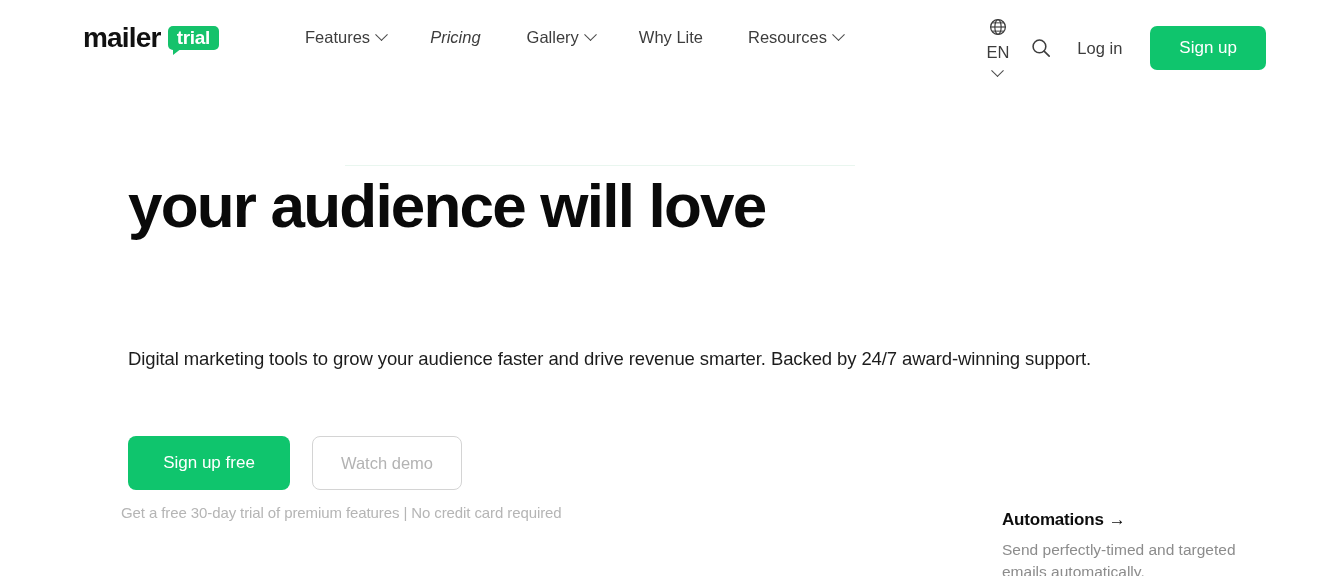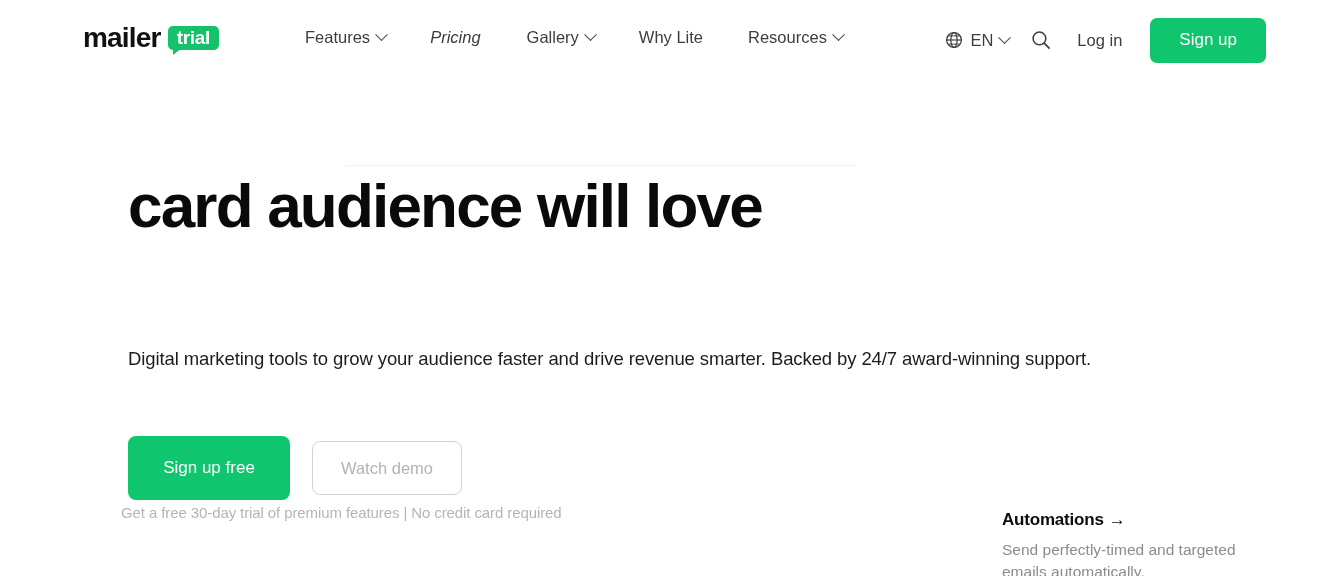--- a/index.html
+++ b/index.html
@@ -108,20 +108,21 @@
     top: 18px;
     display: flex;
     align-items: center;
   }
   .lang {
     display: flex;
     align-items: center;
     gap: 7px;
     cursor: pointer;
     margin-right: 22px;
+    flex-direction: column;
   }
   .lang-label {
     font-size: 16.5px;
     color: #3d3d3d;
   }
   .icon-globe { width: 18px; height: 18px; display: block; }
   .icon-search { width: 20px; height: 20px; display: block; cursor: pointer; }
   .search-btn { margin-right: 26px; display: flex; align-items: center; }
 
   .login {
@@ -201,21 +202,21 @@
     gap: 22px;
   }
   .btn-primary {
     background: #0fc56d;
     color: #ffffff;
     font-size: 17px;
     font-weight: 500;
     border: none;
     border-radius: 8px;
     width: 162px;
-    height: 64px;
+    height: 54px;
     cursor: pointer;
     font-family: "Liberation Sans", sans-serif;
   }
   .btn-secondary {
     background: #ffffff;
     color: #b3b3b3;
     font-size: 16.5px;
     font-weight: 400;
     border: 1px solid #d4d4d4;
     border-radius: 8px;
@@ -325,21 +326,21 @@
 
       <button class="signup-btn">Sign up</button>
     </div>
   </header>
 
   <section class="hero">
 
     <div class="hairline"></div>
 
     <h1 class="headline">
-      <span class="hl-line">card audience will love</span>
+      <span class="hl-line">your audience will love</span>
     </h1>
 
     <p class="subtitle">Digital marketing tools to grow your audience faster and drive revenue smarter. Backed by 24/7 award-winning support.</p>
 
     <div class="cta-row">
       <button class="btn-primary">Sign up free</button>
       <button class="btn-secondary">Watch demo</button>
     </div>
 
     <div class="finenote">Get a free 30-day trial of premium features | No credit card required</div>

